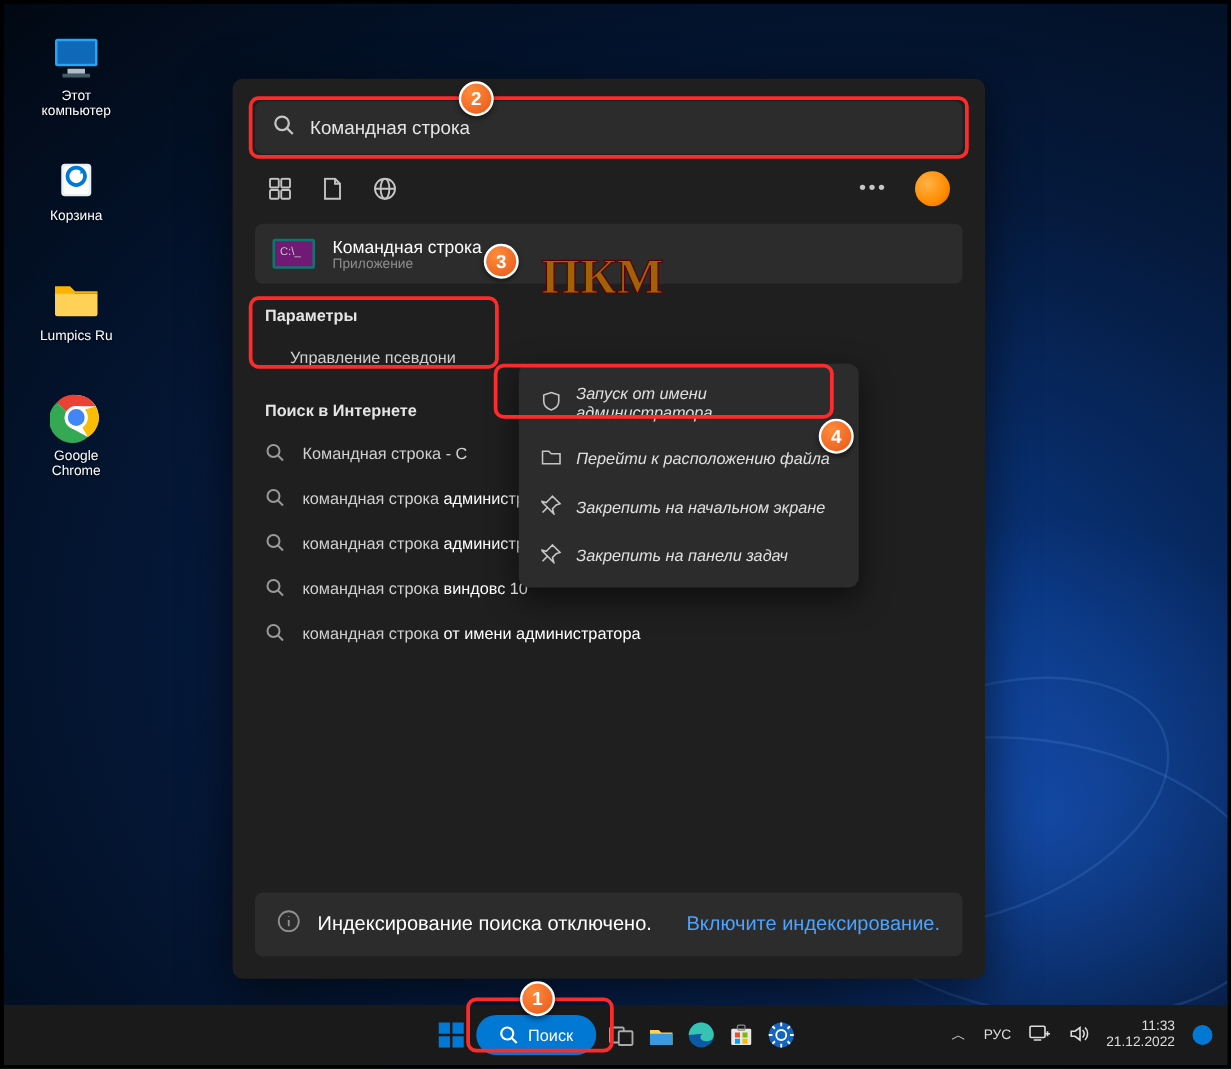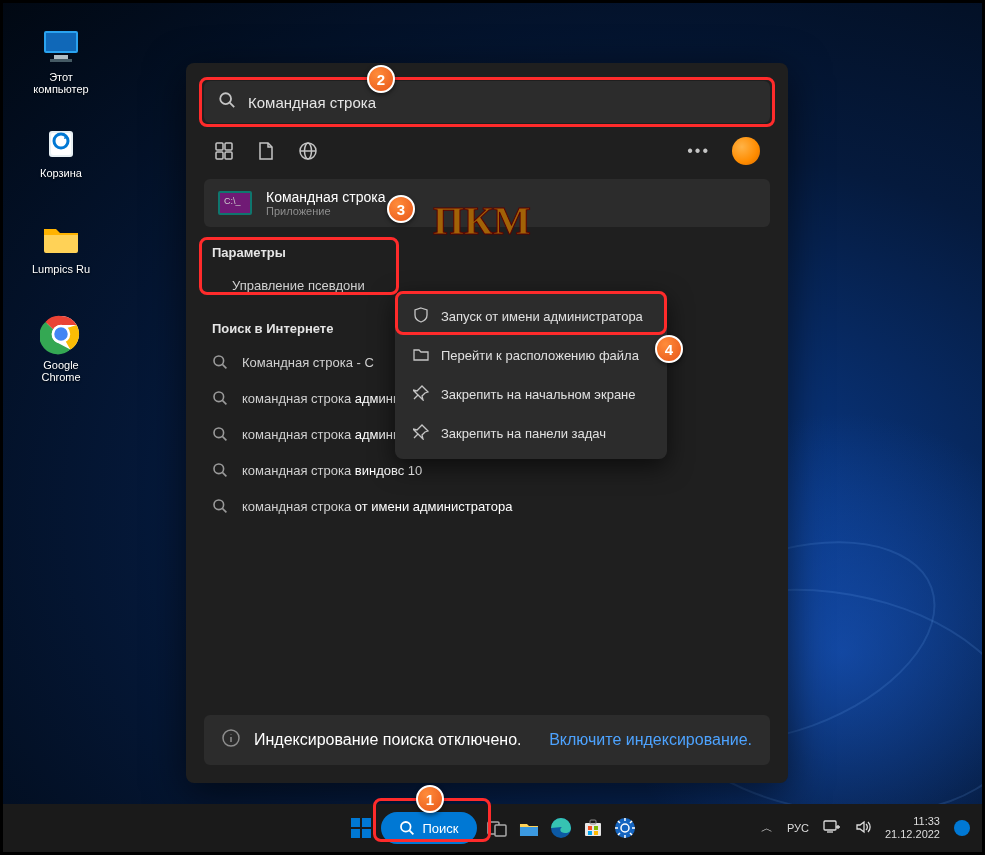--- a/index.html
+++ b/index.html
@@ -93,23 +93,23 @@
     position: absolute; left: 18px; right: 18px; bottom: 18px;
     background: #2c2c2c; border-radius: 6px;
     padding: 14px 18px;
     display:flex; align-items:center; gap:14px;
     font-size: 16px;
   }
   .index-bar .link { color:#4da3ff; cursor:pointer; margin-left:auto; }
   .index-bar .info-icon { color:#8e8e8e; }
   
   .context-menu {
-    position: absolute; left: 392px; top: 288px; width: 272px;
+    position: absolute; left: 412px; top: 288px; width: 272px;
     background: #2c2c2c; border-radius: 8px;
-    padding: 6px; box-shadow: 0 8px 24px rgba(0,0,0,.6);
+    padding: 6px; box-shadow: 0 8px 24px rgba(0,0,0,.6); font-style: italic;
   }
   .context-menu .item {
     display:flex; align-items:center; gap:12px;
     padding: 10px 12px; font-size: 13px; color:#e0e0e0;
     border-radius:4px; cursor:pointer;
   }
   
   .taskbar {
     position: absolute; left:0; right:0; bottom:0; height: 48px;
     background: #1a1a1a;

